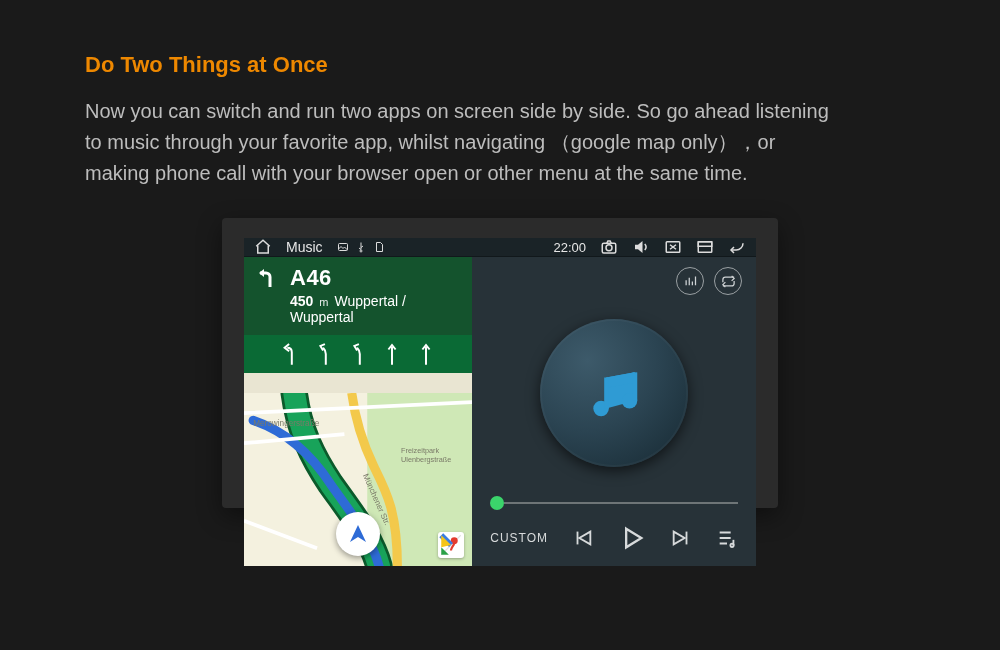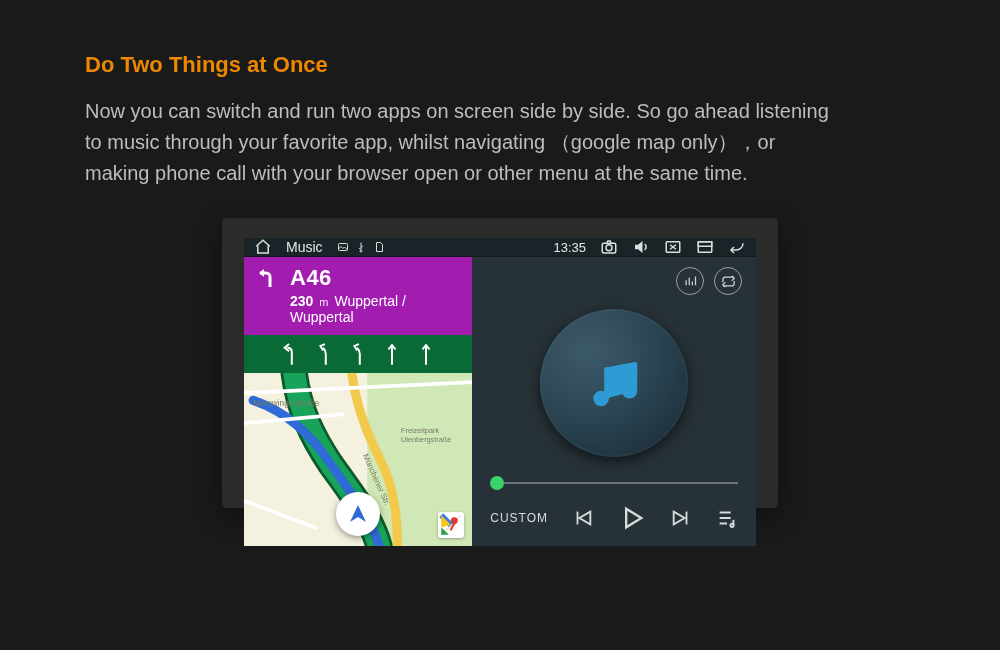--- a/index.html
+++ b/index.html
@@ -71,21 +71,21 @@
   }
   
   .mappanel {
     width: 49%;
     display: flex;
     flex-direction: column;
     position: relative;
     background:#e9e5d2;
   }
   .dirbanner {
-    background: #a21caf;
+    background: #14532d;
     color: #fff;
     padding: 8px 0 10px 12px;
   }
   .dirbanner .row1 { display:flex; align-items:center; gap:10px; }
   .turn-icon { width:24px; height:24px; }
   .road { font-size: 22px; font-weight: 700; letter-spacing:.5px;}
   .dest { font-size:14px; margin-top:2px; margin-left:34px; }
   .dest .dist { display:inline-block; margin-right:6px; font-weight:600;}
   .dest .unit { font-size:11px; opacity:.9; margin-right:6px;}
   .lanes {
@@ -94,20 +94,21 @@
     justify-content:center;
     gap:16px;
     padding:6px 0;
   }
   .lanes .lane { width:18px; height:26px; color:#fff; }
   .lanes .lane svg{width:100%;height:100%;stroke:#fff;fill:none;stroke-width:2.2}
   .mapcanvas {
     flex:1;
     position:relative;
     overflow:hidden;
+    margin-top:20px;
   }
   .mapcanvas svg { width:100%; height:100%; display:block;}
   .navfab {
     position:absolute;
     bottom:10px; left:50%; transform:translateX(-50%);
     width:44px; height:44px;
     background:#fff;
     border-radius:50%;
     box-shadow:0 2px 6px rgba(0,0,0,.4);
     display:flex;align-items:center;justify-content:center;
@@ -189,21 +190,21 @@
             </svg>
           </span>
         <span class="ico">
             <svg viewBox="0 0 24 24">
               <path d="M7 3h8l4 4v14H7z"></path>
             </svg>
           </span>
       </span>
 
       <span class="spacer"></span>
-      <span>13:35</span>
+      <span>22:00</span>
       <span class="ico">
           <svg viewBox="0 0 24 24">
             <rect x="3" y="7" width="18" height="13" rx="2"></rect>
             <circle cx="12" cy="13" r="4"></circle>
             <path d="M9 7l1.5-3h3L15 7"></path>
           </svg>
         </span>
       <span class="ico">
           <svg viewBox="0 0 24 24">
             <path d="M4 9v6h4l6 5V4L8 9H4z" fill="currentColor" stroke="none"></path>
@@ -235,21 +236,21 @@
       <div class="mappanel">
         <div class="dirbanner">
           <div class="row1">
             <svg class="turn-icon" viewBox="0 0 24 24">
               <path d="M14 21V11a4 4 0 00-4-4H4" stroke="#fff" stroke-width="3" fill="none"></path>
               <path d="M8 3 3 7l5 4" fill="#fff"></path>
             </svg>
             <span class="road">A46</span>
           </div>
           <div class="dest">
-            <span class="dist">230</span><span class="unit">m</span><span>Wuppertal / Wuppertal</span>
+            <span class="dist">450</span><span class="unit">m</span><span>Wuppertal / Wuppertal</span>
           </div>
         </div>
         <div class="lanes">
           <span class="lane"><svg viewBox="0 0 20 28">
                 <path d="M12 26V12c0-3-2-5-5-5"></path>
                 <path d="M9 3 4 7l5 4"></path>
               </svg></span>
           <span class="lane"><svg viewBox="0 0 20 28">
                 <path d="M12 26V14c0-3-1-5-3-7"></path>
                 <path d="M11 3 6 5l3 5"></path>

